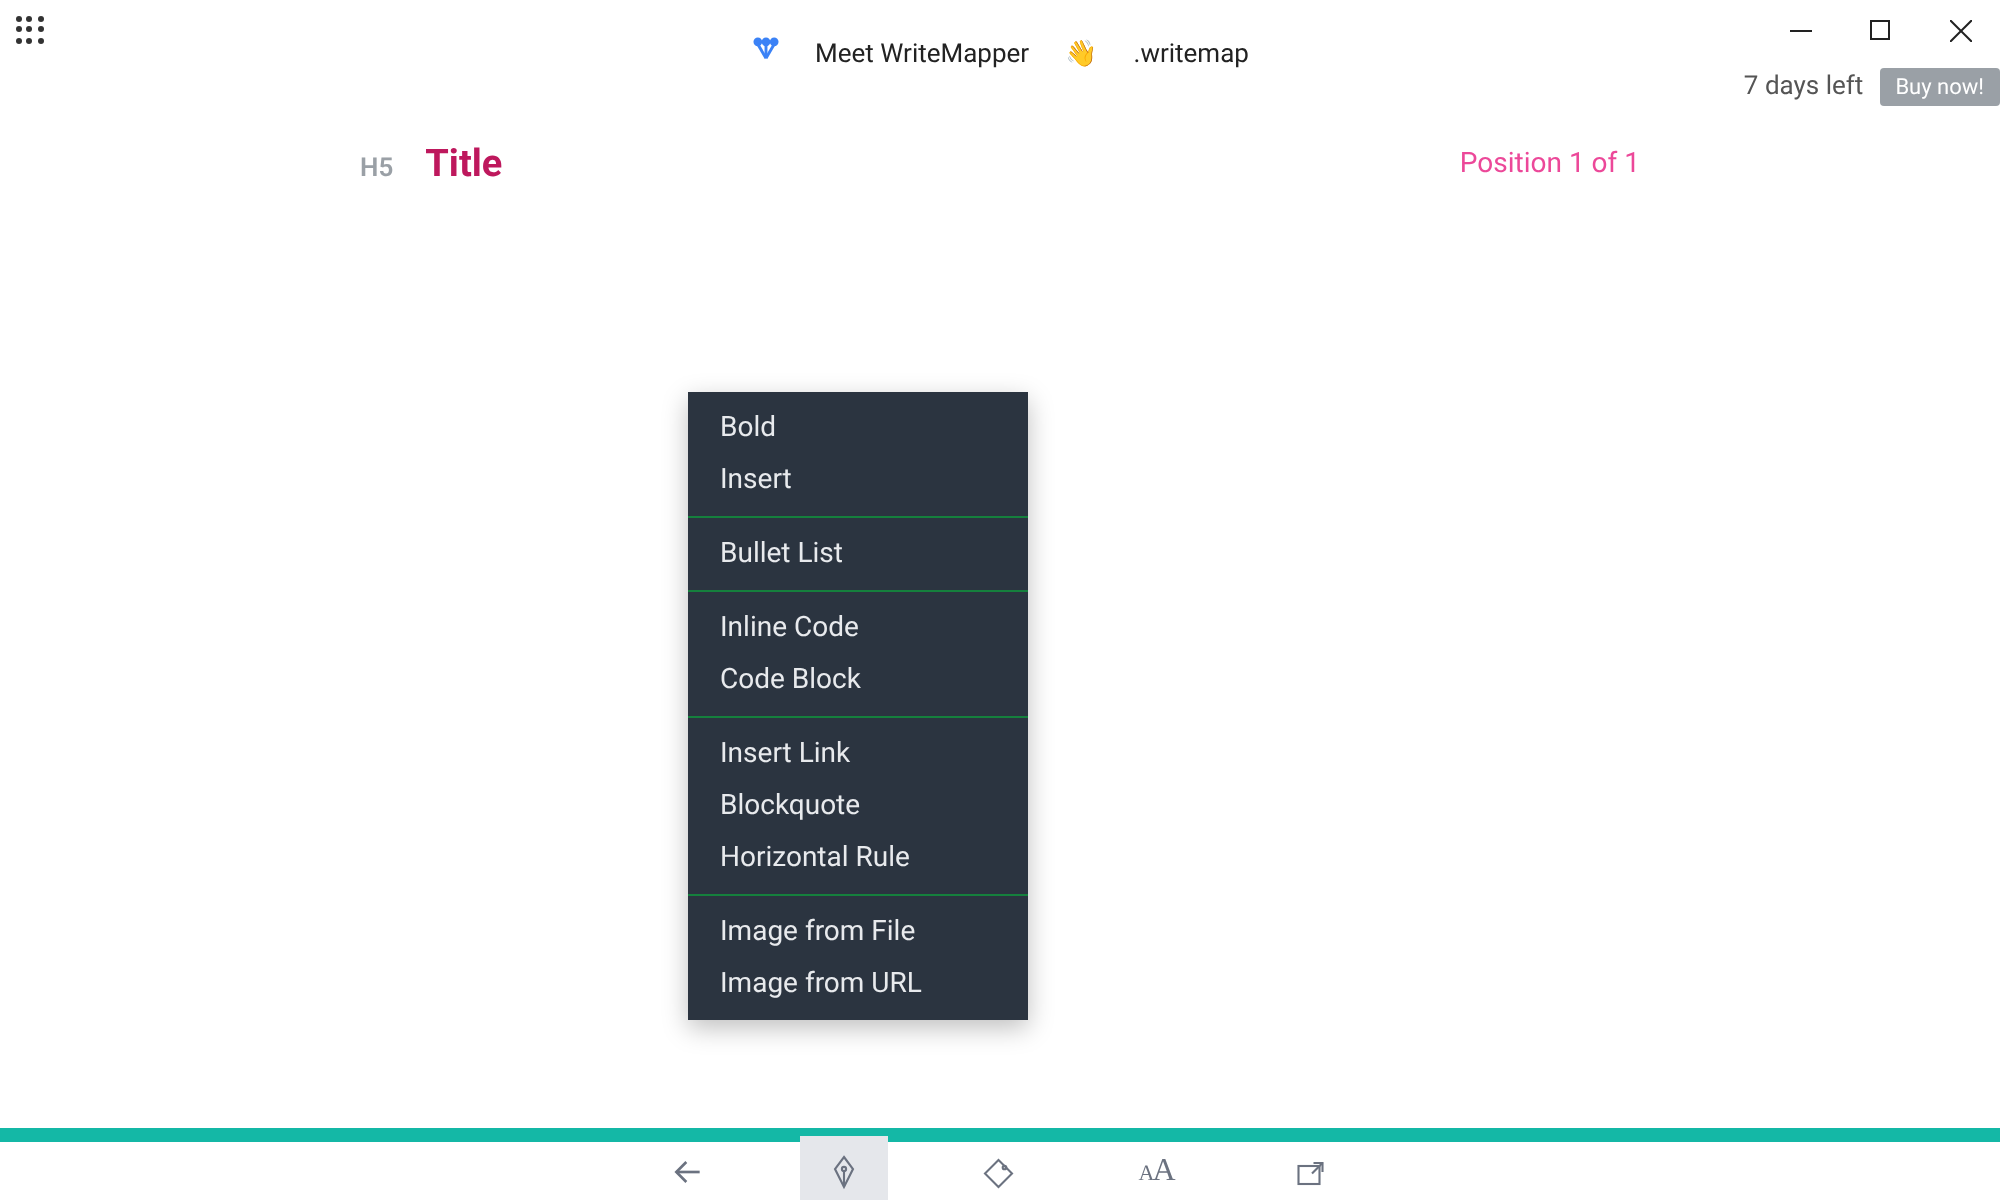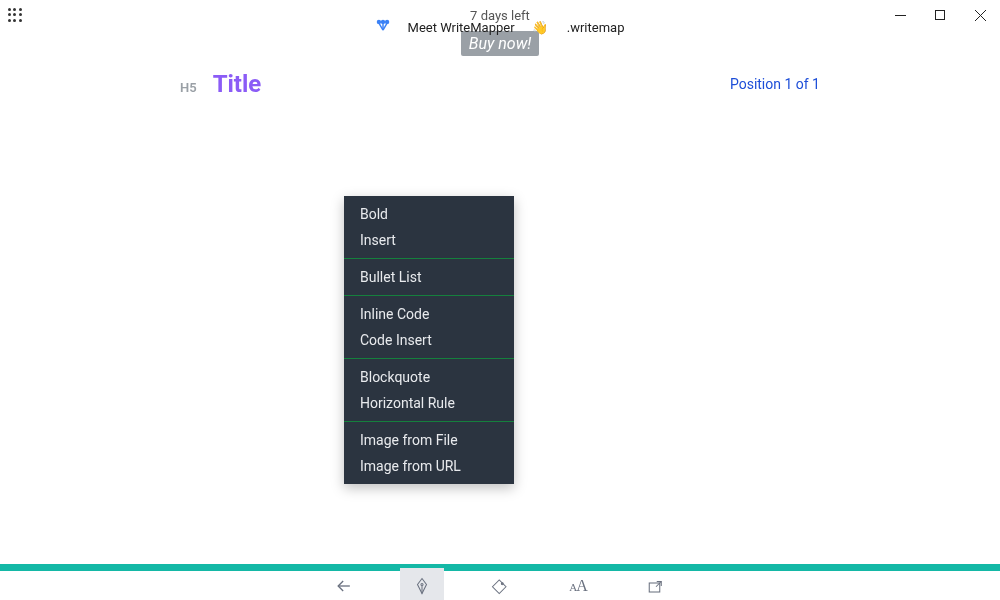--- a/index.html
+++ b/index.html
@@ -70,31 +70,29 @@
 
     
     .trialbar {
       height: 26px;
       display: flex;
       align-items: center;
       justify-content: flex-end;
       padding-right: 0;
       gap: 8px;
       font-size: 13px;
-      flex-direction: column;
     }
     .trialbar .days { color: #555; }
     .buy-btn {
       background: #9aa0a6;
       color: #fff;
-      font-size: 16px;
+      font-size: 11px;
       padding: 3px 8px;
       border-radius: 2px;
       cursor: pointer;
-      font-style: italic;
     }
 
     
     .doc-header {
       position: absolute;
       top: 70px;
       left: 180px;
       right: 180px;
       display: flex;
       align-items: center;
@@ -104,26 +102,26 @@
       display: flex;
       align-items: baseline;
       gap: 16px;
     }
     .heading-tag {
       color: #9aa0a6;
       font-size: 13px;
       font-weight: 600;
     }
     .doc-title {
-      font-size: 24px;
+      font-size: 19px;
       font-weight: 700;
-      color: #8b5cf6;
+      color: #be185d;
     }
     .position {
-      color: #1d4ed8;
+      color: #ec4899;
       font-size: 14px;
     }
 
     
     .ctxmenu {
       position: absolute;
       left: 344px;
       top: 196px;
       width: 170px;
       background: #2b3440;
@@ -243,23 +241,24 @@
 <div class="ctxmenu">
   <div class="ctxgroup">
     <div class="ctxitem">Bold</div>
     <div class="ctxitem">Insert</div>
   </div>
   <div class="ctxgroup">
     <div class="ctxitem">Bullet List</div>
   </div>
   <div class="ctxgroup">
     <div class="ctxitem">Inline Code</div>
-    <div class="ctxitem">Code Insert</div>
-  </div>
-  <div class="ctxgroup">
+    <div class="ctxitem">Code Block</div>
+  </div>
+  <div class="ctxgroup">
+    <div class="ctxitem">Insert Link</div>
     <div class="ctxitem">Blockquote</div>
     <div class="ctxitem">Horizontal Rule</div>
   </div>
   <div class="ctxgroup">
     <div class="ctxitem">Image from File</div>
     <div class="ctxitem">Image from URL</div>
   </div>
 </div>
 
 <div class="bottombar">

